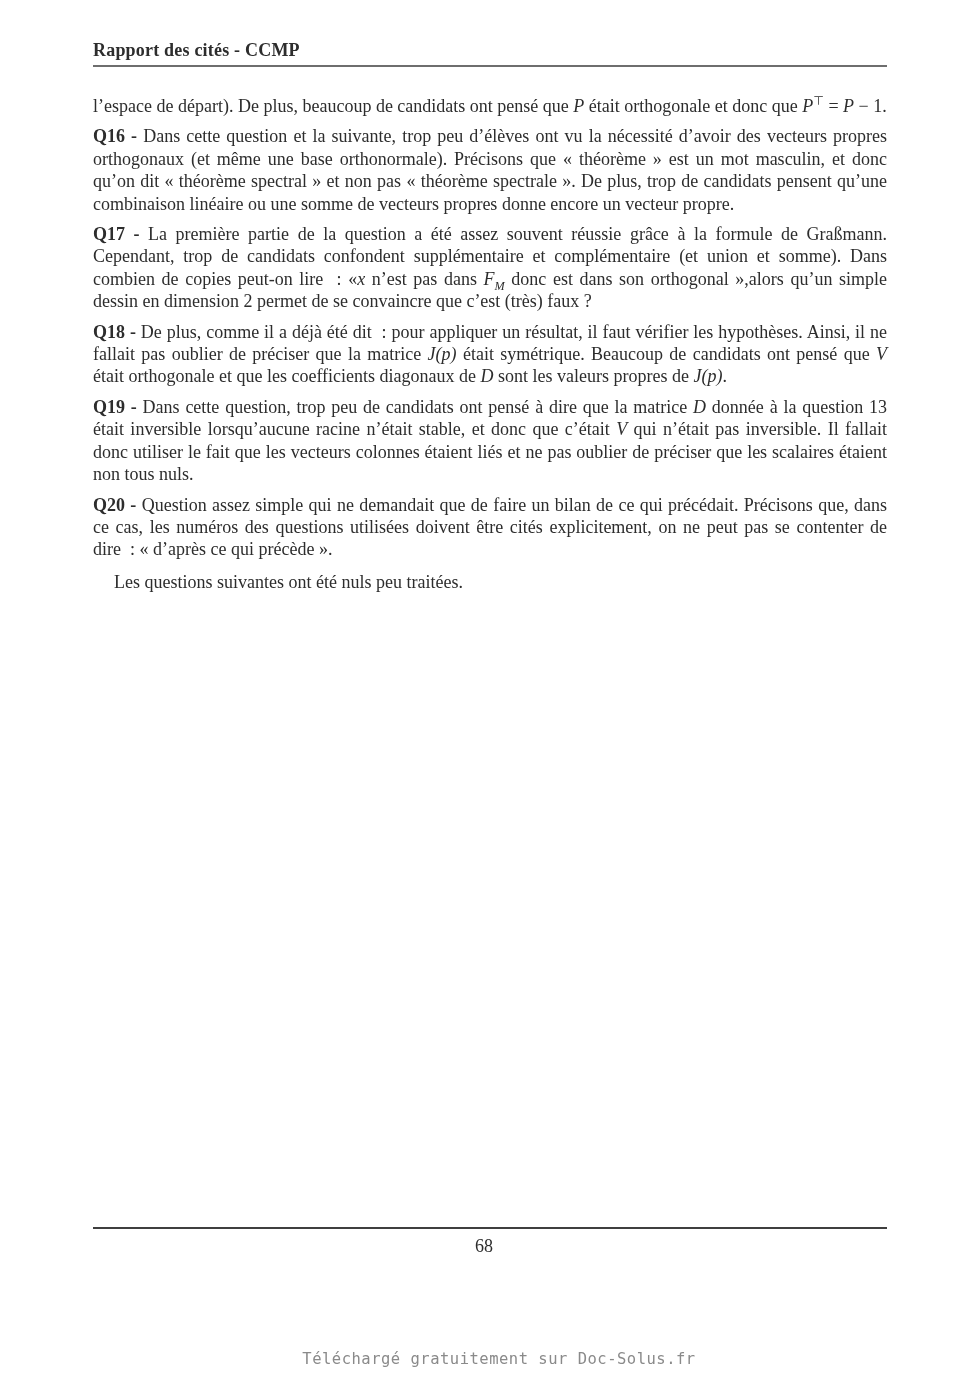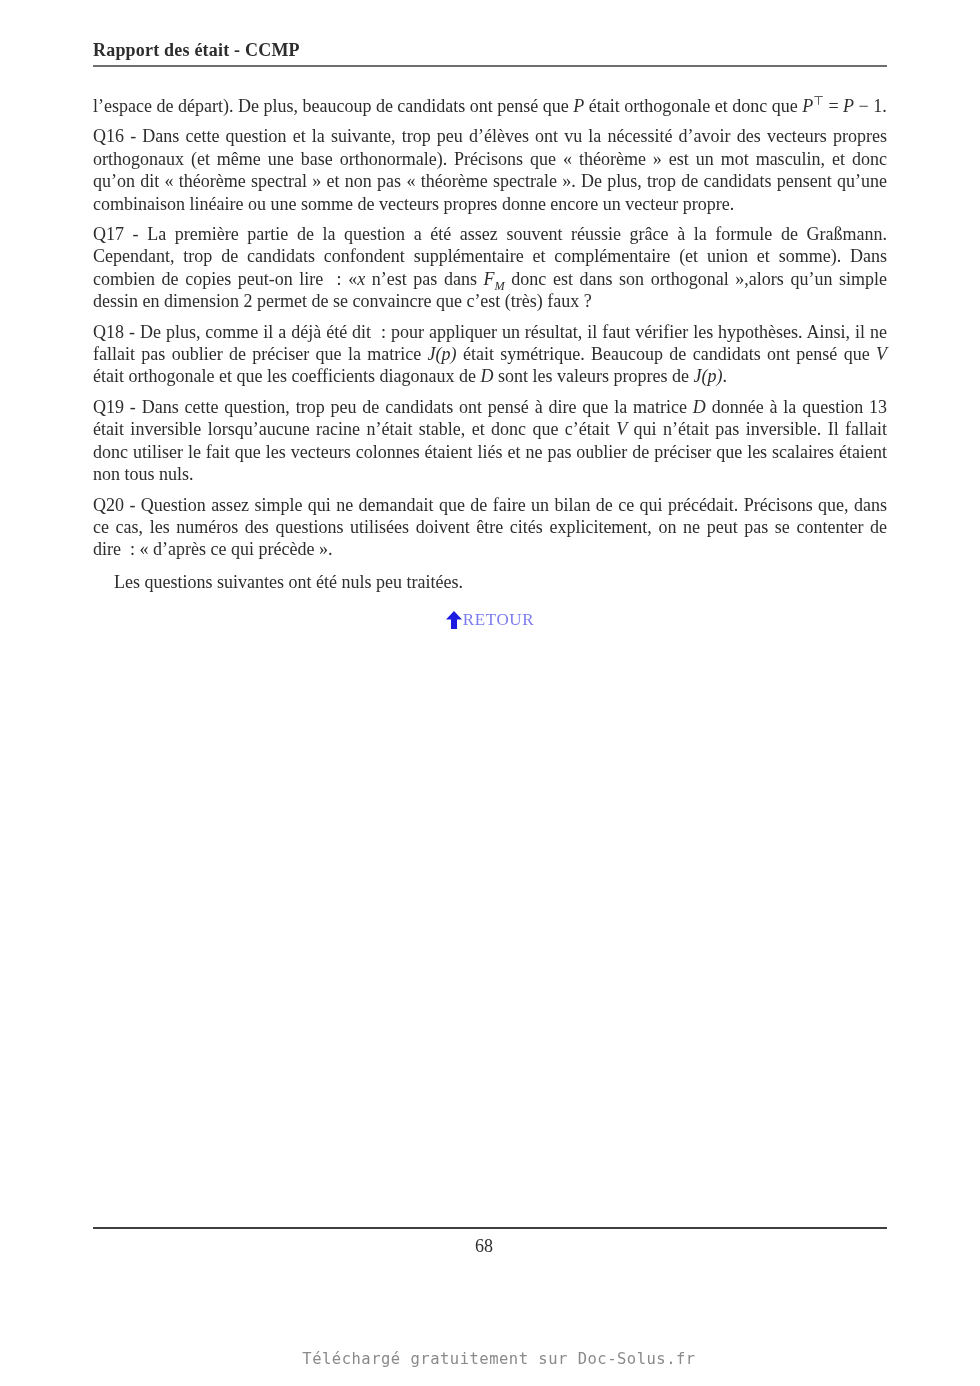--- a/index.html
+++ b/index.html
@@ -28,21 +28,21 @@
     border-top: 2px solid #6e6e6e;
     margin: 4px 0 0 0;
   }
   .body-text p {
     margin: 8px 0 0 0;
     font-size: 18px;
     line-height: 22.4px;
     text-align: justify;
   }
   .body-text p.first { margin-top: 28px; }
-  .qlabel { font-weight: normal; }
+  .qlabel { font-weight: bold; }
   .mi { font-style: italic; }
   .sup {
     font-size: 68%;
     vertical-align: super;
     line-height: 0;
     font-family: "DejaVu Sans", sans-serif;
   }
   .sub {
     font-size: 68%;
     vertical-align: sub;
@@ -97,50 +97,40 @@
     padding-left: 9px;
   }
 </style>
 </head>
 <body>
 
 <div class="page">
   <div class="content">
 
     <header>
-      <div class="header-title">Rapport des était - CCMP</div>
+      <div class="header-title">Rapport des cités - CCMP</div>
       <hr class="header-rule">
     </header>
 
     <main class="body-text">
 
       <p class="first"><span>l’espace de départ). De plus, beaucoup de candidats ont pensé que </span><span class="mi">P</span><span> était orthogonale et donc que </span><span class="mi">P</span><span class="sup">⊤</span><span> = </span><span class="mi">P</span><span> − 1.</span></p>
 
       <p><span class="qlabel">Q16 -</span><span> Dans cette question et la suivante, trop peu d’élèves ont vu la nécessité d’avoir des vecteurs propres orthogonaux (et même une base orthonormale). Précisons que « théorème » est un mot masculin, et donc qu’on dit « théorème spectral » et non pas « théorème spectrale ». De plus, trop de candidats pensent qu’une combinaison linéaire ou une somme de vecteurs propres donne encore un vecteur propre.</span></p>
 
       <p><span class="qlabel">Q17 -</span><span> La première partie de la question a été assez souvent réussie grâce à la formule de Graßmann. Cependant, trop de candidats confondent supplémentaire et complémentaire (et union et somme). Dans combien de copies peut-on lire&nbsp; : «</span><span class="mi">x</span><span> n’est pas dans </span><span class="mi">F</span><span class="sub">M</span><span> donc est dans son orthogonal »,alors qu’un simple dessin en dimension 2 permet de se convaincre que c’est (très) faux ?</span></p>
 
       <p><span class="qlabel">Q18 -</span><span> De plus, comme il a déjà été dit&nbsp; : pour appliquer un résultat, il faut vérifier les hypothèses. Ainsi, il ne fallait pas oublier de préciser que la matrice </span><span class="mi">J(p)</span><span> était symétrique. Beaucoup de candidats ont pensé que </span><span class="mi">V</span><span> était orthogonale et que les coefficients diagonaux de </span><span class="mi">D</span><span> sont les valeurs propres de </span><span class="mi">J(p)</span><span>.</span></p>
 
       <p><span class="qlabel">Q19 -</span><span> Dans cette question, trop peu de candidats ont pensé à dire que la matrice </span><span class="mi">D</span><span> donnée à la question 13 était inversible lorsqu’aucune racine n’était stable, et donc que c’était </span><span class="mi">V</span><span> qui n’était pas inversible. Il fallait donc utiliser le fait que les vecteurs colonnes étaient liés et ne pas oublier de préciser que les scalaires étaient non tous nuls.</span></p>
 
       <p><span class="qlabel">Q20 -</span><span> Question assez simple qui ne demandait que de faire un bilan de ce qui précédait. Précisons que, dans ce cas, les numéros des questions utilisées doivent être cités explicitement, on ne peut pas se contenter de dire&nbsp; : « d’après ce qui précède ».</span></p>
 
       <p class="closing">Les questions suivantes ont été nuls peu traitées.</p>
 
-      <div class="retour-row">
-        <a class="retour-link">
-          <span class="arrow-icon">
-            <svg width="16" height="18" viewBox="0 0 16 18" xmlns="http://www.w3.org/2000/svg">
-              <path d="M8 0 L16 8.5 L11 8.5 L11 18 L5 18 L5 8.5 L0 8.5 Z" fill="#1a1ae0"></path>
-            </svg>
-          </span>
-          <span class="retour-label">RETOUR</span>
-        </a>
-      </div>
 
     </main>
   </div>
 
   <hr class="footer-rule">
   <div class="page-number">68</div>
   <div class="watermark">Téléchargé gratuitement sur Doc-Solus.fr</div>
 </div>
 
 </body></html>

